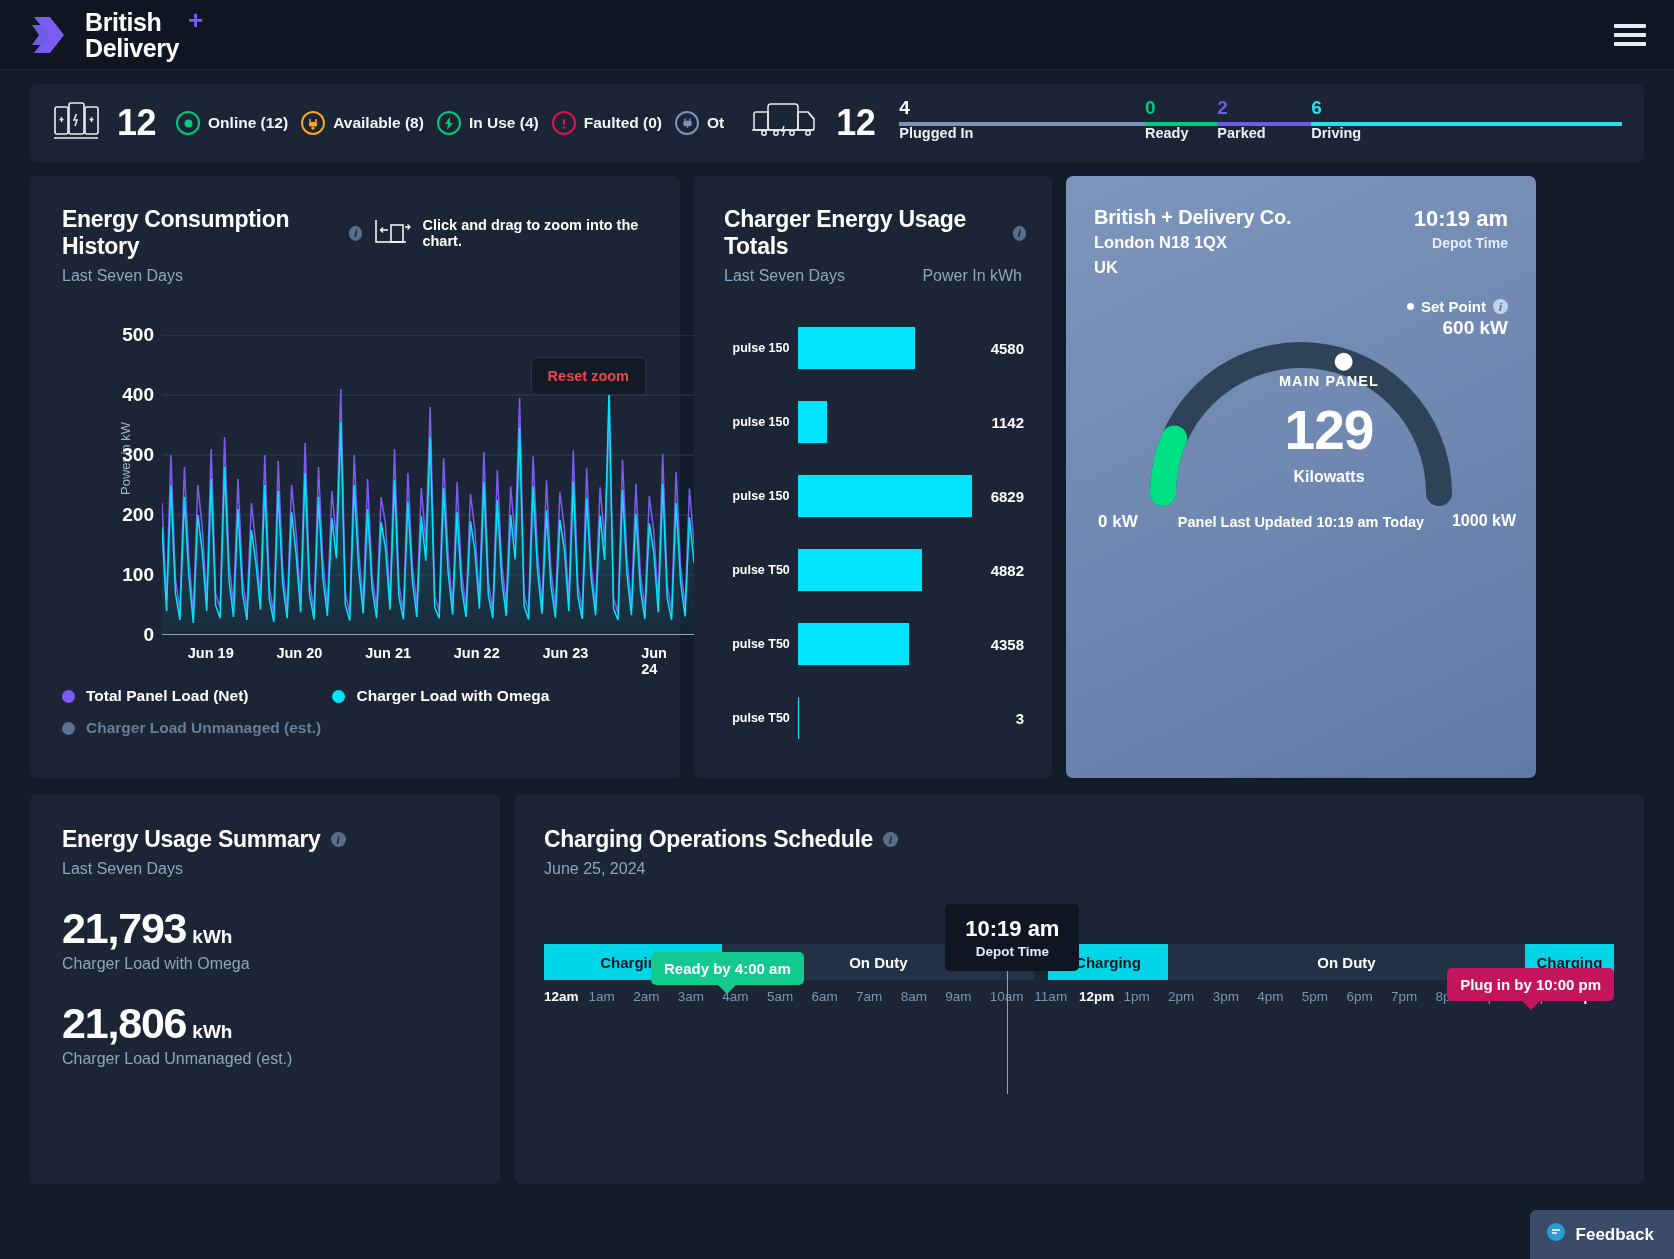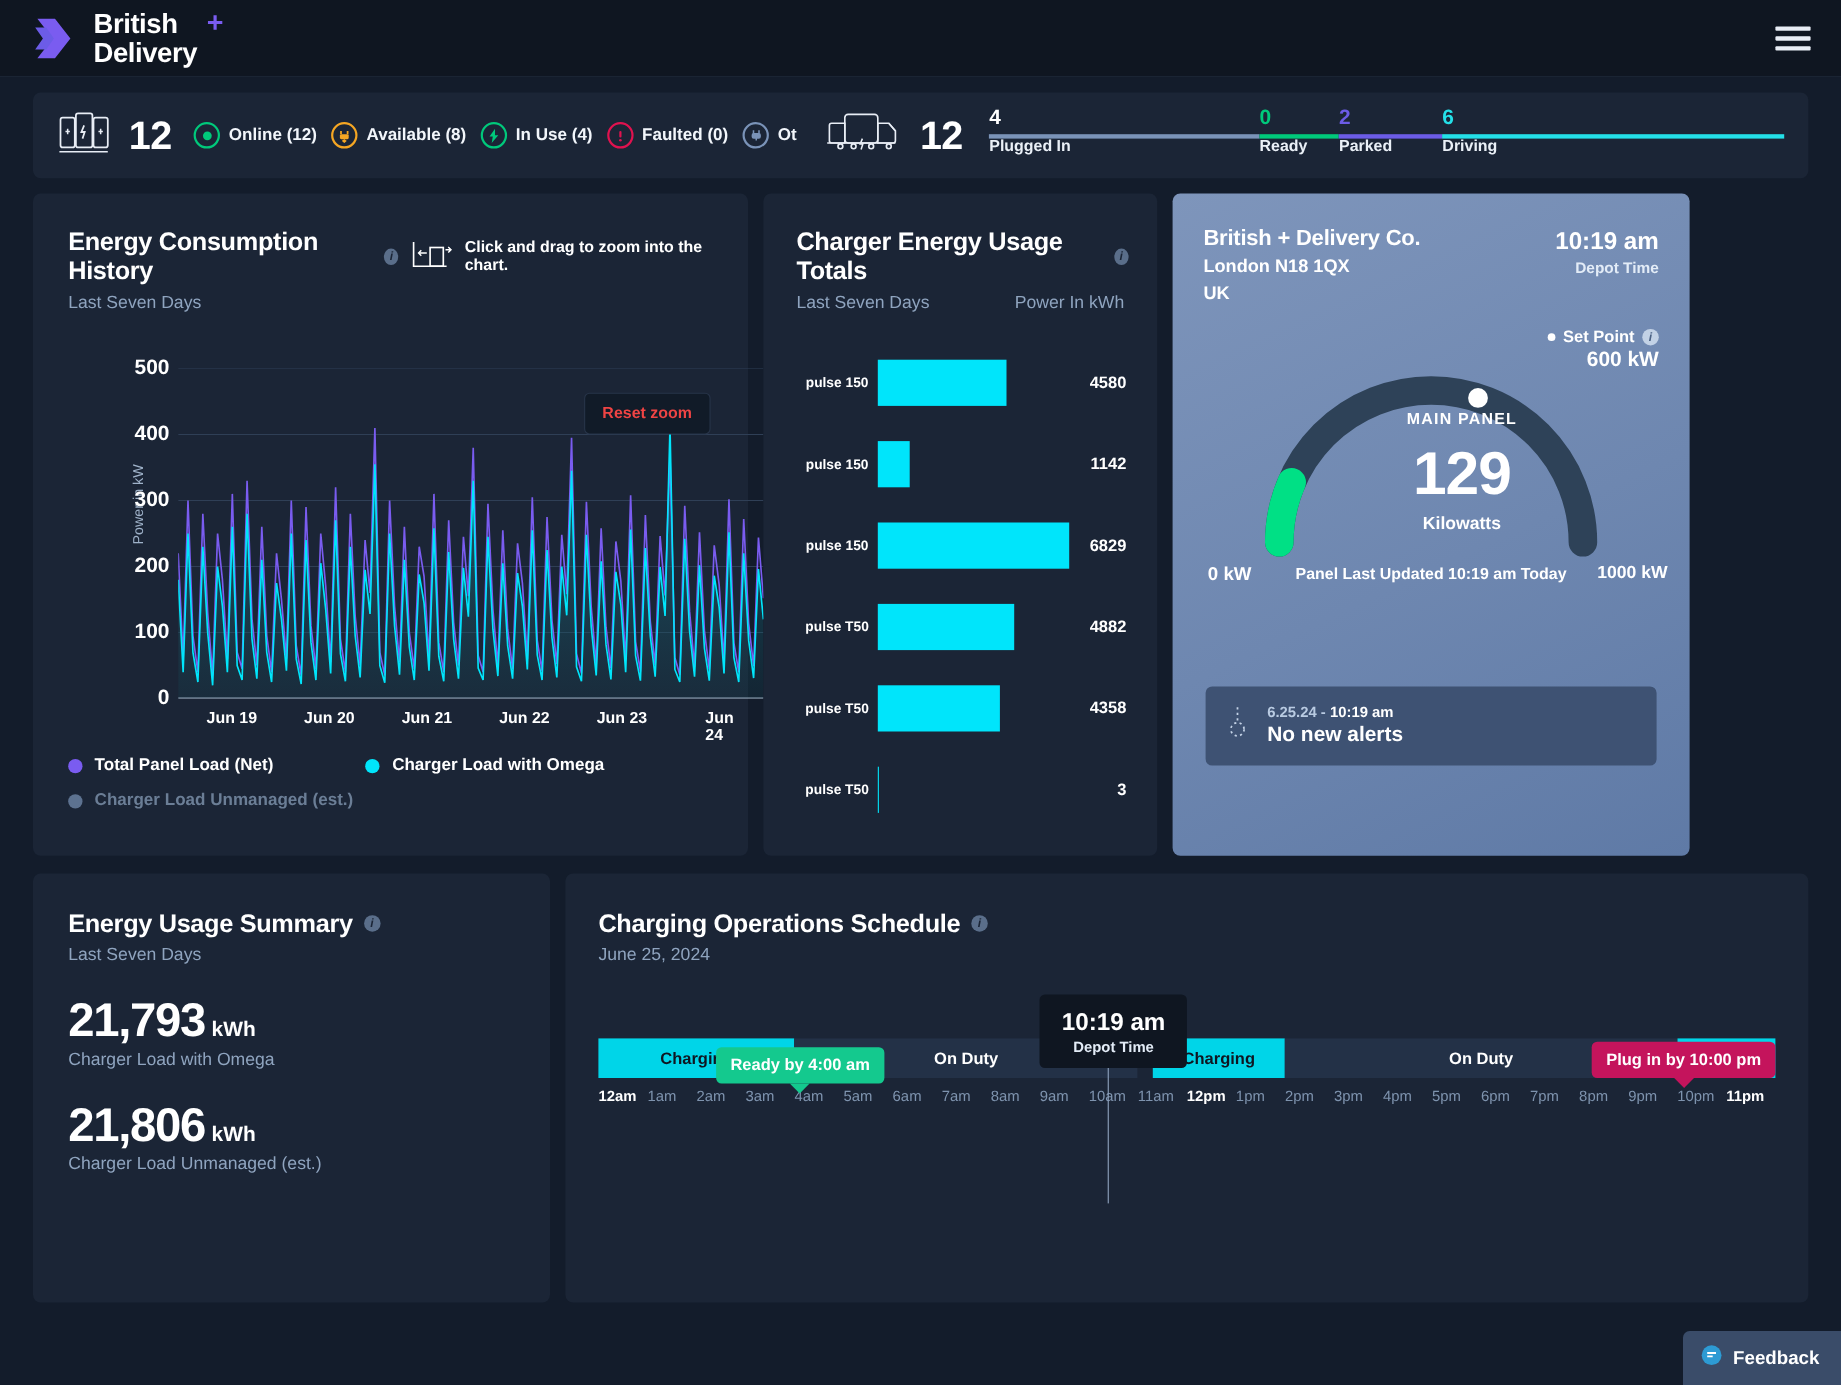--- a/index.html
+++ b/index.html
@@ -462,32 +462,20 @@
     </div>
     <div class="g-name">MAIN PANEL</div>
     <div class="g-val">129</div>
     <div class="g-unit">Kilowatts</div>
     <div class="g-min">0 kW</div>
     <div class="g-max">1000 kW</div>
     <div class="g-upd">
       <span style="font-weight:bold">Panel Last Updated </span><span style="font-weight:bold">10:19 am Today</span>
     </div>
 
-    <div class="alertbox">
-      <div>
-        <svg width="22" height="34" viewBox="0 0 22 34" fill="none" stroke="#c3d2e6" stroke-width="1.6" stroke-dasharray="2 3">
-          <path d="M11 2 v12"></path>
-            <circle cx="11" cy="22" r="6"></circle>
-        </svg>
-      </div>
-      <div>
-        <div class="al-date"><span>6.25.24 - </span><b>10:19 am</b></div>
-        <div class="al-msg">No new alerts</div>
-      </div>
-    </div>
   </div>
 </div>
 
 <div class="row2">
   <div class="card eus">
     <div style="display:flex;align-items:center;gap:10px;">
       <span class="card-title">Energy Usage Summary</span>
       <span class="info-i">i</span>
     </div>
     <div class="card-sub">Last Seven Days</div>
@@ -505,21 +493,21 @@
 
   <div class="card cos">
     <div style="display:flex;align-items:center;gap:10px;">
       <span class="card-title">Charging Operations Schedule</span>
       <span class="info-i">i</span>
     </div>
     <div class="card-sub">June 25, 2024</div>
 
     <div class="tl">
       <div class="pill" id="readyPill" style="background: rgb(20, 201, 142); left: 10%; top: 8px; --c: #14c98e; color: rgb(255, 255, 255);">Ready by 4:00 am</div>
-      <div class="pill" id="pluginPill" style="background: rgb(196, 20, 92); color: rgb(255, 255, 255); right: 0px; top: 3px;">Plug in by 10:00 pm</div>
+      <div class="pill" id="pluginPill" style="background: rgb(196, 20, 92); color: rgb(255, 255, 255); right: 0px; top: 24px;">Plug in by 10:00 pm</div>
       <div class="nowline" id="nowLine" style="left: 43.3%; top: 0px; height: 150px;"></div>
       <div class="nowbox" id="nowBox" style="left: 37.5%; top: -40px;">
         <div class="nt">10:19 am</div>
         <div class="nl">Depot Time</div>
       </div>
       <div class="tl-bars" id="tlBars" style="margin-top:58px;">
           <div class="tl-seg" style="width: 16.6667%; background: rgb(0, 213, 232);">Charging</div>
           <div class="tl-seg duty" style="width: 29.1667%;">On Duty</div>
           <div class="tl-seg" style="width: 1.25%; background: transparent;"></div>
           <div class="tl-seg" style="width: 11.25%; background: rgb(0, 213, 232);">Charging</div>

